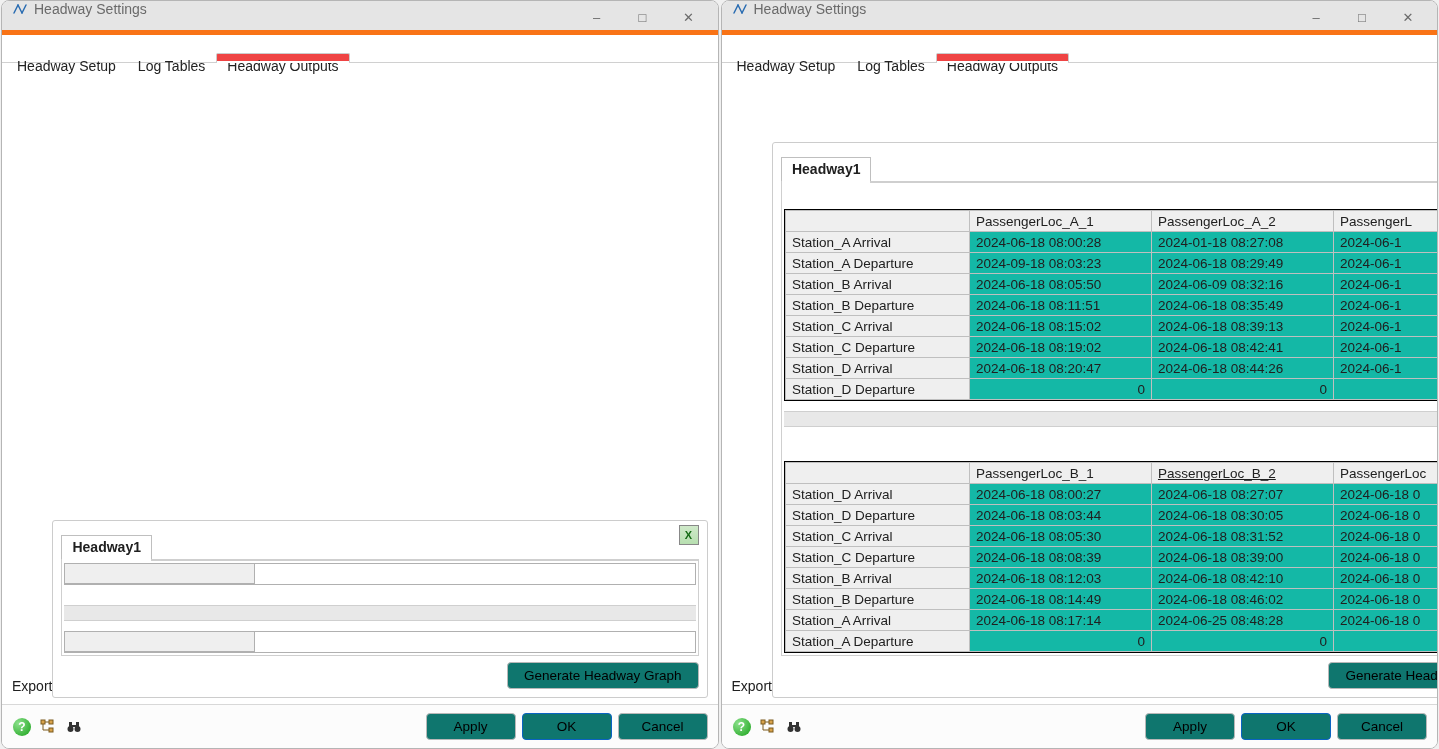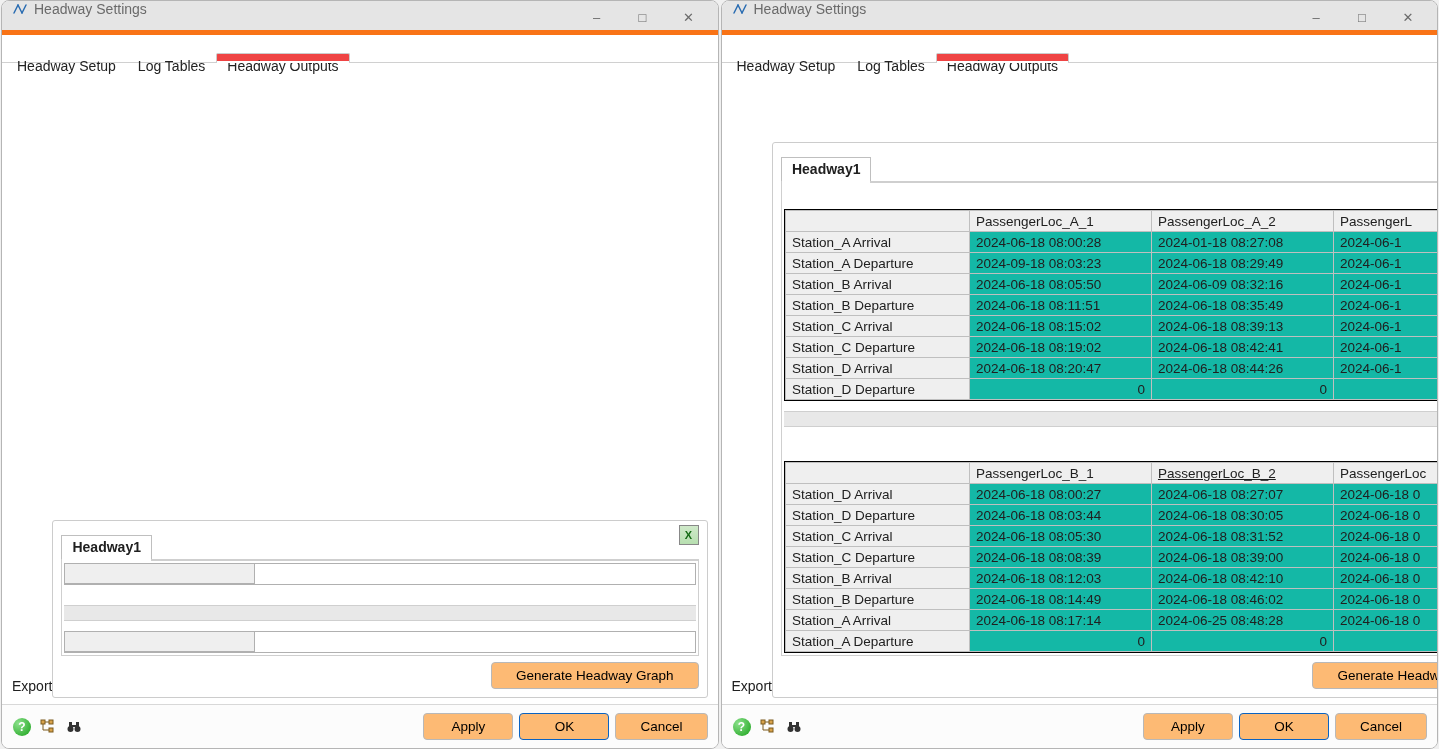--- a/index.html
+++ b/index.html
@@ -204,23 +204,23 @@
     display: flex;
   }
 
   .gen-btn-row {
     display: flex;
     justify-content: flex-end;
     padding-top: 6px;
   }
   .btn {
     border: 1px solid #b8b8b8;
-    background: #fdba74;
+    background: #0f766e;
     border-radius: 4px;
-    padding: 5px 24px;
+    padding: 5px 16px;
     font-size: 13.5px;
   }
   .btn.primary {
     border-color: #0a63c2;
   }
 
   
   .footer {
     height: 44px;
     border-top: 1px solid #d8d8d8;

